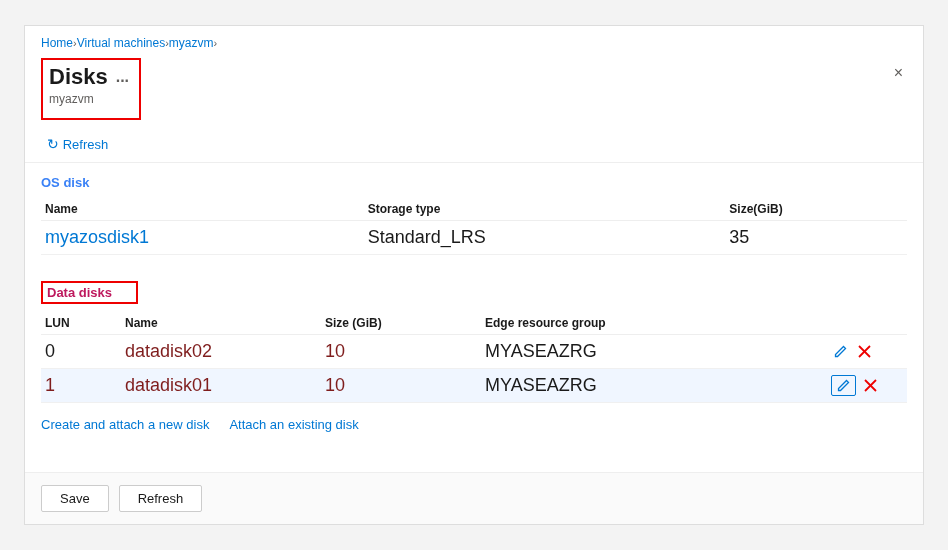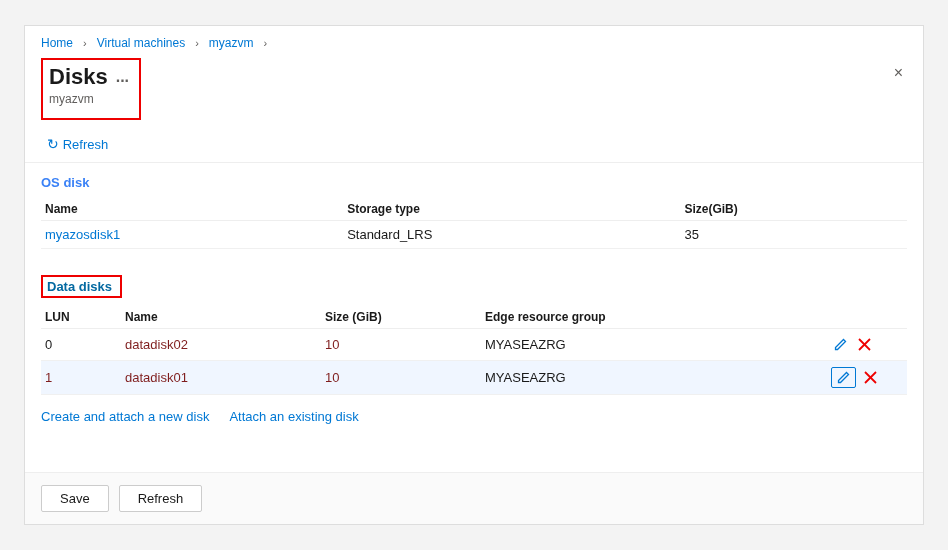--- a/index.html
+++ b/index.html
@@ -17,21 +17,21 @@
       background: #fff;
       width: 900px;
       min-height: 500px;
       border: 1px solid #ddd;
       position: relative;
       padding: 0;
     }
     .breadcrumb {
       display: flex;
       align-items: center;
-      gap: 10px;
+      gap: 0;
       padding: 10px 16px 6px 16px;
       font-size: 12px;
       color: #0078d4;
     }
     .breadcrumb span {
       color: #605e5c;
     }
     .breadcrumb-sep {
       color: #605e5c;
       font-size: 11px;
@@ -106,41 +106,41 @@
     }
     .section-title {
       font-weight: 700;
       font-size: 13px;
       color: #3b82f6;
       margin-bottom: 8px;
     }
     .data-disks-title {
       border: 2px solid #e00;
       display: inline-block;
-      padding: 2px 8px 2px 4px;
+      padding: 2px 24px 2px 4px;
       font-weight: 700;
       font-size: 13px;
-      color: #0369a1;
+      color: #be185d;
       margin-bottom: 8px;
     }
     table {
       width: 100%;
       border-collapse: collapse;
     }
     th {
       text-align: left;
       font-weight: 700;
       font-size: 12px;
       color: #1a1a1a;
       padding: 4px 8px 4px 4px;
       border-bottom: 1px solid #eee;
     }
     td {
       padding: 6px 8px 6px 4px;
-      font-size: 13px;
+      font-size: 18px;
       color: #1a1a1a;
       border-bottom: 1px solid #f0f0f0;
     }
     td.link-text {
       color: #0078d4;
     }
     td.blue {
       color: #7f1d1d;
     }
     .action-icons {

